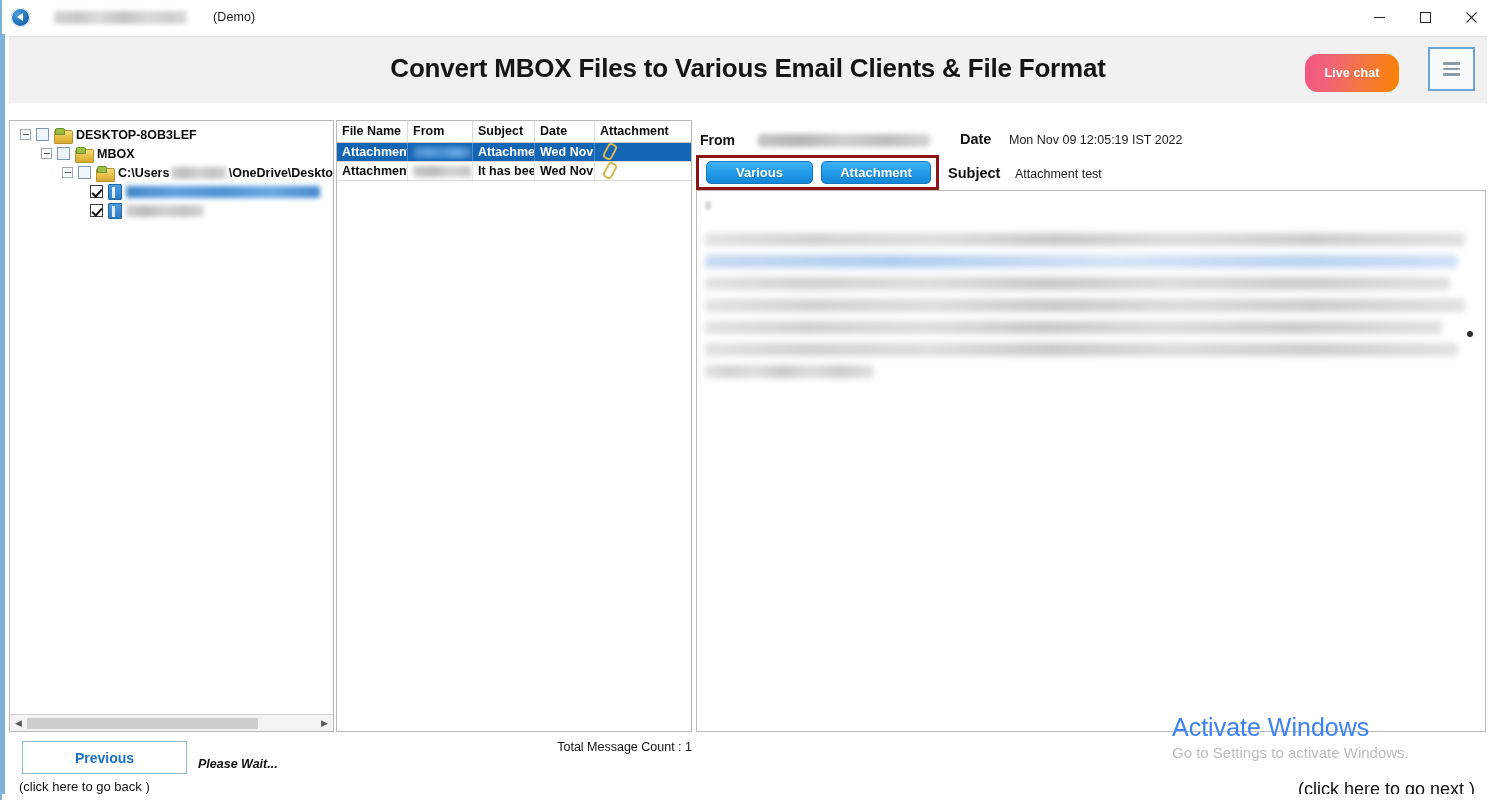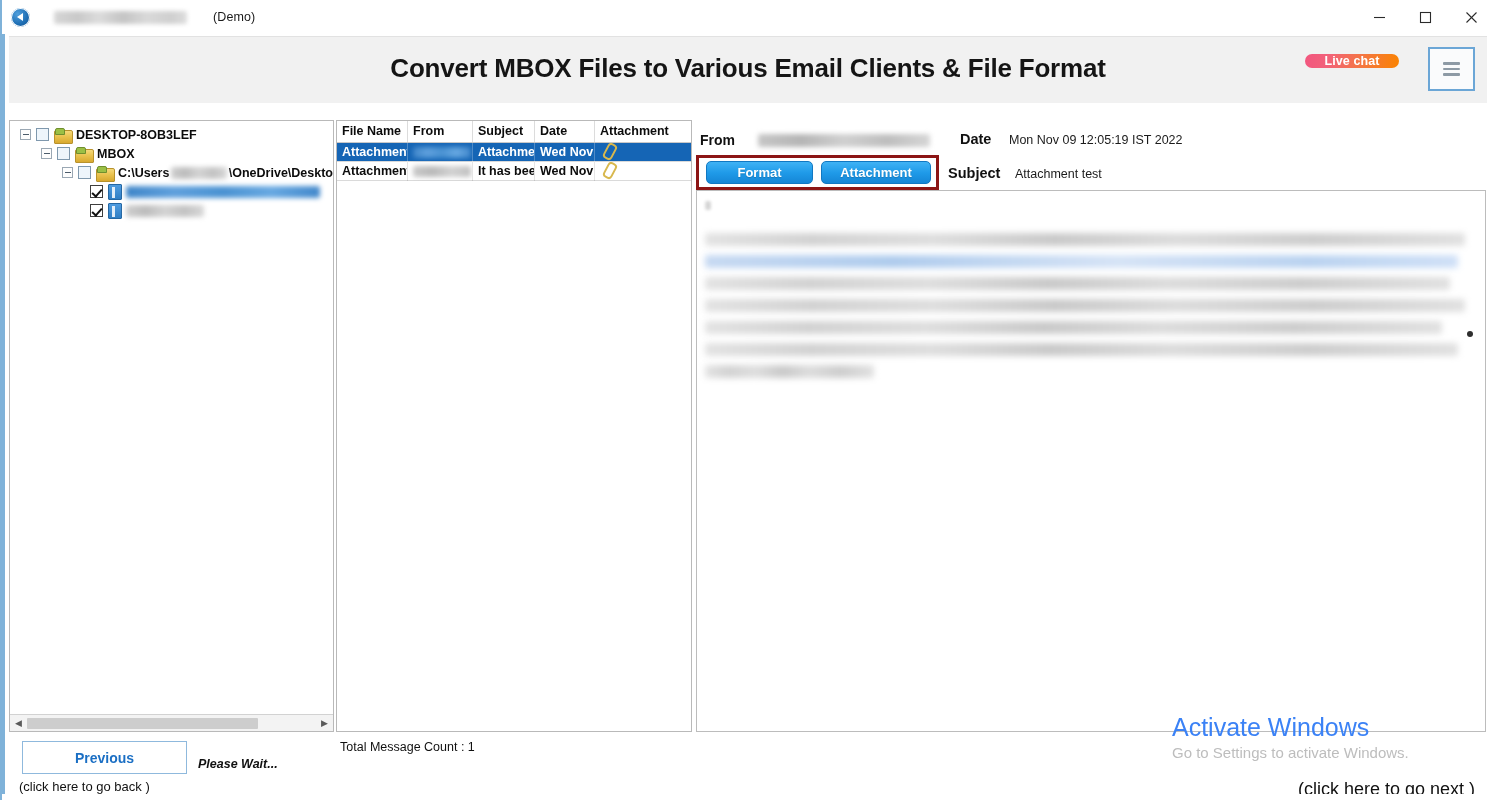--- a/index.html
+++ b/index.html
@@ -72,21 +72,21 @@
   }
   .banner-title {
     position: absolute; left: 0; right: 0; top: 16px;
     text-align: center;
     font-size: 26px; font-weight: bold;
     color: #151515; letter-spacing: -0.2px;
     font-family: "Liberation Sans", sans-serif;
   }
   .livechat {
     position: absolute; right: 88px; top: 17px;
-    width: 94px; height: 14px;
+    width: 94px; height: 38px;
     border-radius: 13px;
     background: linear-gradient(100deg,#f2567f 0%,#f2627a 25%,#f5773f 62%,#fa8300 100%);
     color: #ffffff; font-size: 12.5px; font-weight: bold;
     display: flex; align-items: center; justify-content: center;
     letter-spacing: .1px;
   }
   .hamburger {
     position: absolute; right: 12px; top: 10px;
     width: 47px; height: 44px;
     border: 2px solid #6ba6d6;
@@ -240,20 +240,21 @@
     border: 2px solid #d8b84e; border-radius: 4px;
     transform: rotate(28deg);
   }
   .cellblur { filter: blur(2.4px); height: 11px; border-radius: 2px; margin-top: 4px; }
 
   .count-bar {
     position: absolute; left: 334px; top: 740px;
     width: 356px; height: 22px;
     font-size: 12.5px; color: #111111;
     padding-left: 4px;
+    text-align: right;
   }
 
   
   .meta {
     position: absolute; left: 698px; top: 128px;
     width: 786px; height: 60px;
   }
   .meta-from-label {
     position: absolute; left: 0; top: 4px;
     font-size: 14px; font-weight: bold; color: #111111;
@@ -498,21 +499,21 @@
   <div class="meta">
     <div class="meta-from-label">From</div>
     <div class="meta-from-val"></div>
     <div class="meta-date-label">Date</div>
     <div class="meta-date-val">Mon Nov 09 12:05:19 IST 2022</div>
     <div class="meta-subj-label">Subject</div>
     <div class="meta-subj-val">Attachment test</div>
   </div>
 
   <div class="redbox">
-    <div class="tabbtn prev">Format</div>
+    <div class="tabbtn prev">Various</div>
     <div class="tabbtn att">Attachment</div>
   </div>
 
   <div class="body-panel">
     <div class="body-blur">
       <div class="bl tiny"></div>
       <div style="height:14px;"></div>
       <div class="bl" style="width:99%;"></div>
       <div class="bl link" style="width:98%;"></div>
       <div class="bl" style="width:97%;"></div>

